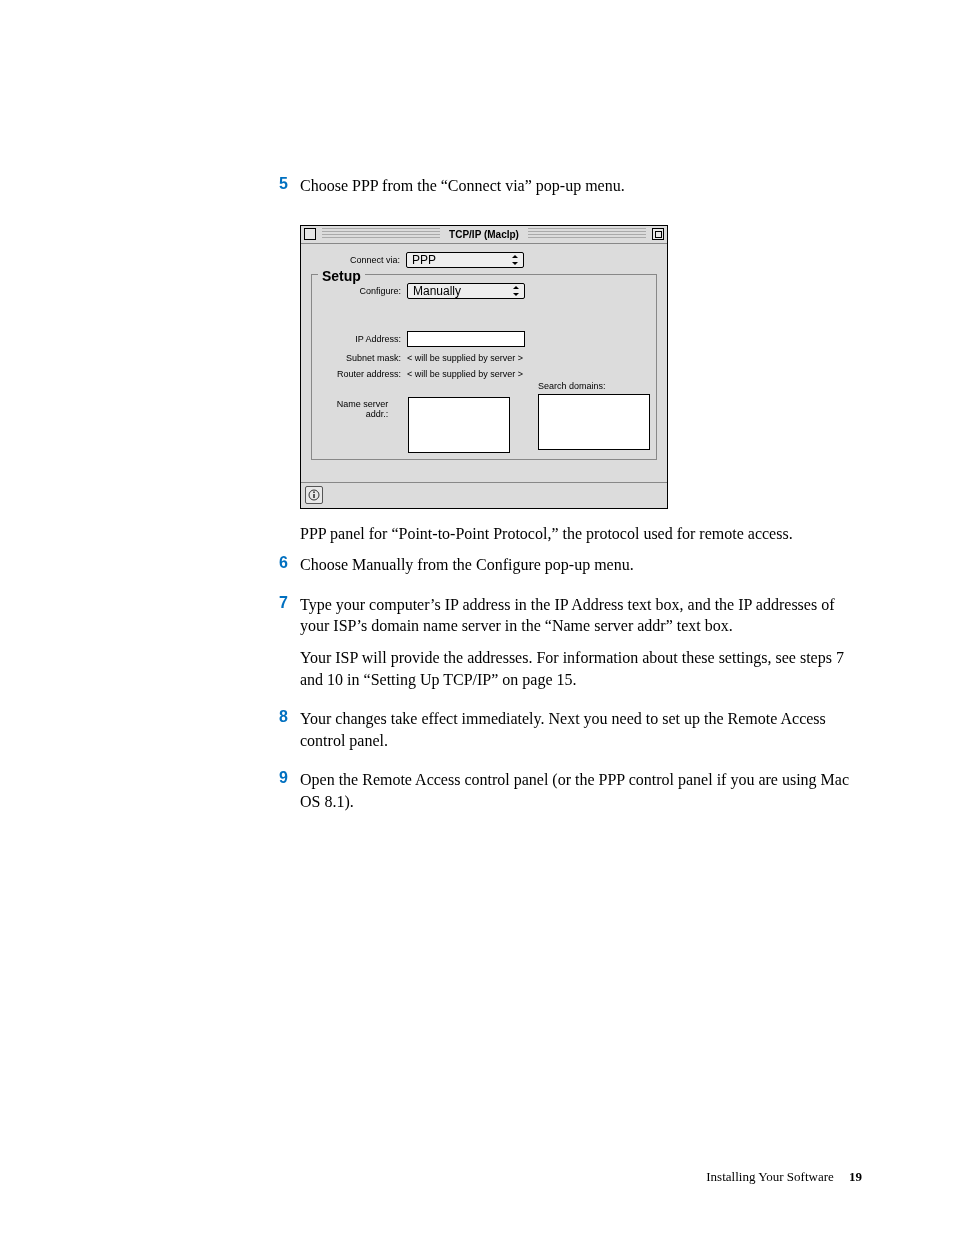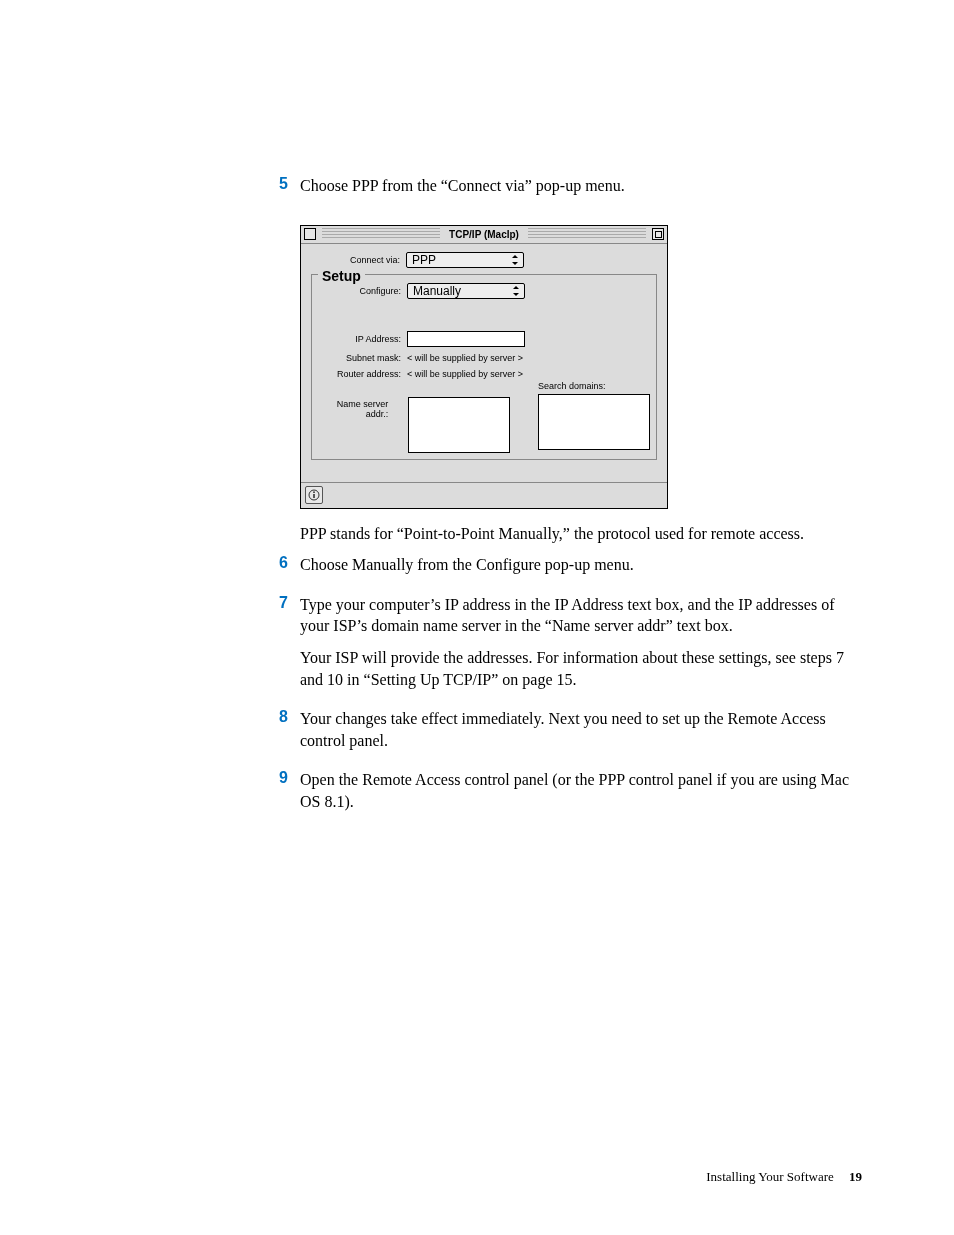--- a/index.html
+++ b/index.html
@@ -315,21 +315,21 @@
           <svg width="12" height="12" viewBox="0 0 12 12">
             <circle cx="6" cy="6" r="5" fill="none" stroke="#333" stroke-width="1"></circle>
             <circle cx="6" cy="3.2" r="0.9" fill="#333"></circle>
             <rect x="5.2" y="5" width="1.6" height="4" fill="#333"></rect>
           </svg>
         </div>
       </div>
     </div>
   </div>
 
-  <p class="after-text">PPP stands for “Point-to-Point Manually,” the protocol used for remote access.</p>
+  <p class="after-text">PPP panel for “Point-to-Point Protocol,” the protocol used for remote access.</p>
 
   <div class="step">
     <div class="step-num">6</div>
     <div class="step-body">
       <p>Choose Manually from the Configure pop-up menu.</p>
     </div>
   </div>
 
   <div class="step">
     <div class="step-num">7</div>

